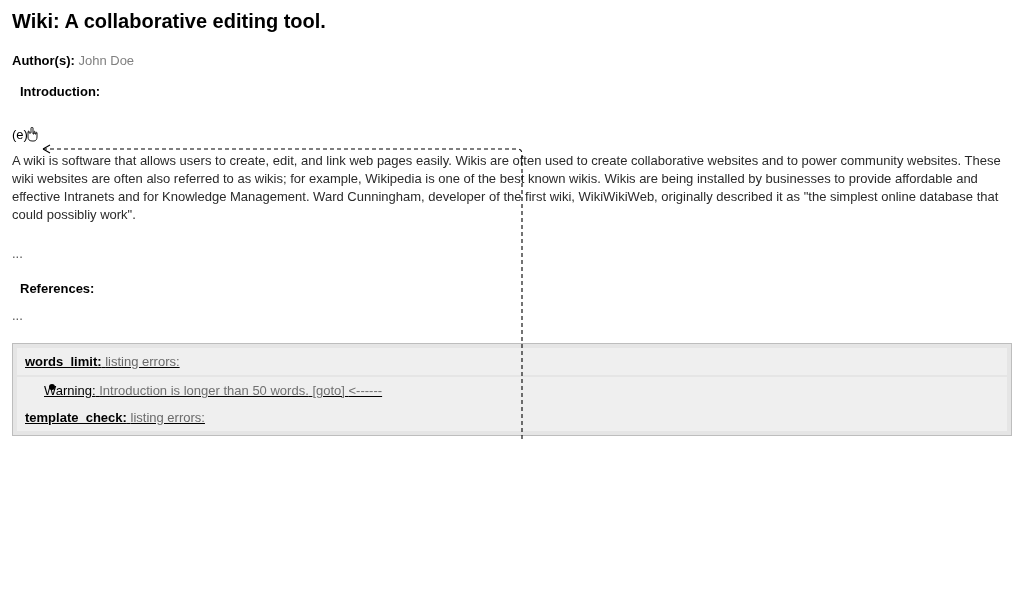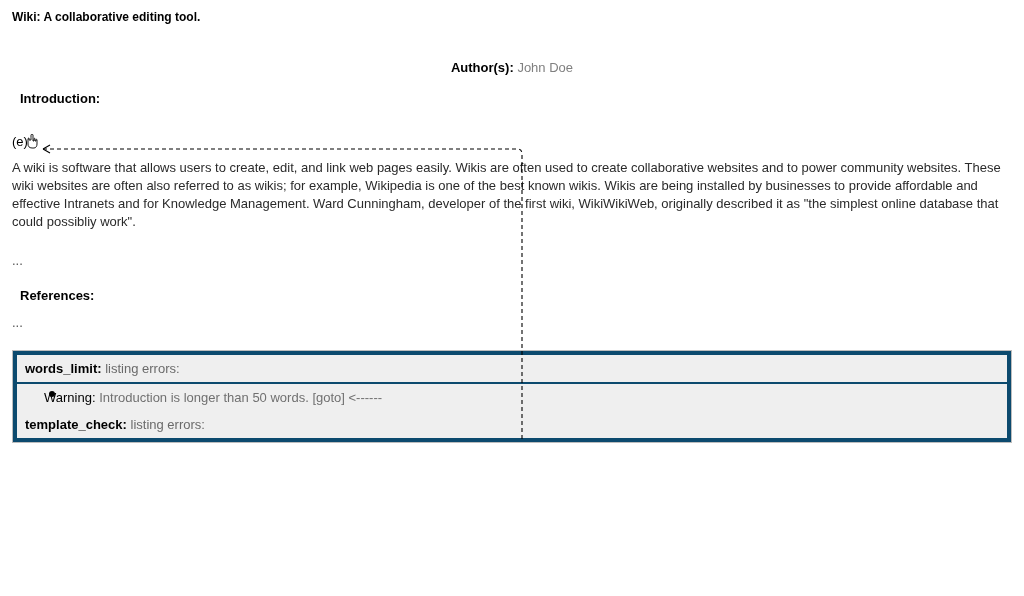--- a/index.html
+++ b/index.html
@@ -10,29 +10,28 @@
     body {
       font-family: Arial, Helvetica, sans-serif;
       background: #fff;
       padding: 10px 12px;
       width: 1024px;
       color: #000;
       font-size: 13px;
       position: relative;
     }
     h1 {
-      font-size: 12px;
+      font-size: 20px;
       font-weight: bold;
-      margin-bottom: 36px;
+      margin-bottom: 20px;
       color: #000;
     }
     .meta-row {
       margin-bottom: 16px;
       font-size: 13px;
-      text-align: center;
     }
     .meta-label {
       font-weight: bold;
       color: #000;
     }
     .meta-value {
       color: #808080;
     }
     .section-label {
       font-weight: bold;
@@ -56,21 +55,22 @@
     .ellipsis {
       color: #555;
       font-size: 13px;
       margin-bottom: 20px;
       display: block;
     }
     .validators-panel {
       border: 1px solid #bdbdbd;
       margin-top: 8px;
       padding: 4px 4px;
-      background: #0c4a6e;
+      background: #e5e5e5;
+      text-decoration: underline;
     }
     .validator-block {
       background: #efefef;
       padding: 6px 8px 6px 8px;
       font-size: 13px;
     }
     .validator-block + .validator-block {
       margin-top: 20px;
     }
     .validator-name {

